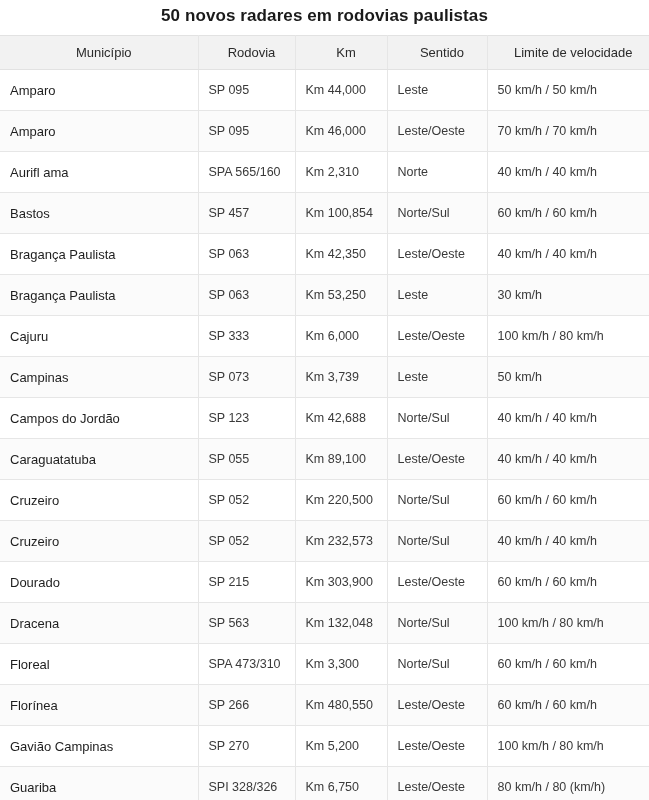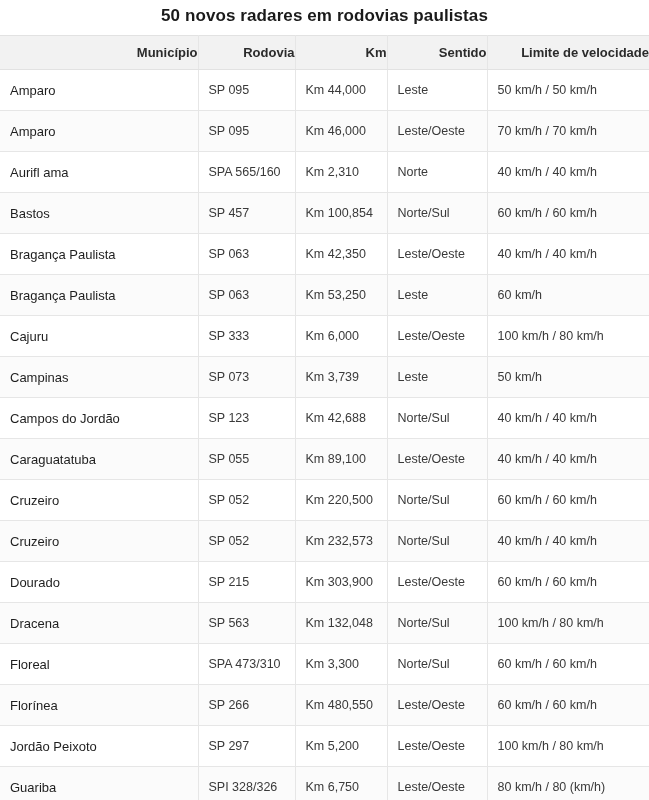--- a/index.html
+++ b/index.html
@@ -36,24 +36,24 @@
     font-size: 12.5px;
   }
   table.radar-table col.c-municipio { width: 198px; }
   table.radar-table col.c-rodovia   { width: 97px; }
   table.radar-table col.c-km        { width: 92px; }
   table.radar-table col.c-sentido   { width: 100px; }
   table.radar-table col.c-limite    { width: 162px; }
 
   thead th {
     background: #f2f2f2;
-    font-weight: bold;
+    font-weight: normal;
     font-size: 13px;
     color: #2b2b2b;
-    text-align: right;
+    text-align: center;
     padding: 9px 0 9px 10px;
     border-top: 1px solid #e2e2e2;
     border-bottom: 1px solid #e2e2e2;
     border-right: 1px solid #e6e6e6;
     white-space: nowrap;
   }
   thead th:last-child { border-right: none; }
 
   tbody td {
     padding: 10px 0 10px 10px;
@@ -134,21 +134,21 @@
           <td class="col-rodovia">SP 063</td>
           <td class="col-km">Km 42,350</td>
           <td class="col-sentido">Leste/Oeste</td>
           <td class="col-limite">40 km/h / 40 km/h</td>
         </tr>
         <tr>
           <td class="col-municipio">Bragança Paulista</td>
           <td class="col-rodovia">SP 063</td>
           <td class="col-km">Km 53,250</td>
           <td class="col-sentido">Leste</td>
-          <td class="col-limite">60 km/h</td>
+          <td class="col-limite">30 km/h</td>
         </tr>
         <tr>
           <td class="col-municipio">Cajuru</td>
           <td class="col-rodovia">SP 333</td>
           <td class="col-km">Km 6,000</td>
           <td class="col-sentido">Leste/Oeste</td>
           <td class="col-limite">100 km/h / 80 km/h</td>
         </tr>
         <tr>
           <td class="col-municipio">Campinas</td>
@@ -207,22 +207,22 @@
           <td class="col-limite">60 km/h / 60 km/h</td>
         </tr>
         <tr>
           <td class="col-municipio">Florínea</td>
           <td class="col-rodovia">SP 266</td>
           <td class="col-km">Km 480,550</td>
           <td class="col-sentido">Leste/Oeste</td>
           <td class="col-limite">60 km/h / 60 km/h</td>
         </tr>
         <tr>
-          <td class="col-municipio">Jordão Peixoto</td>
-          <td class="col-rodovia">SP 297</td>
+          <td class="col-municipio">Gavião Campinas</td>
+          <td class="col-rodovia">SP 270</td>
           <td class="col-km">Km 5,200</td>
           <td class="col-sentido">Leste/Oeste</td>
           <td class="col-limite">100 km/h / 80 km/h</td>
         </tr>
         <tr>
           <td class="col-municipio">Guariba</td>
           <td class="col-rodovia">SPI 328/326</td>
           <td class="col-km">Km 6,750</td>
           <td class="col-sentido">Leste/Oeste</td>
           <td class="col-limite">80 km/h / 80 (km/h)</td>

